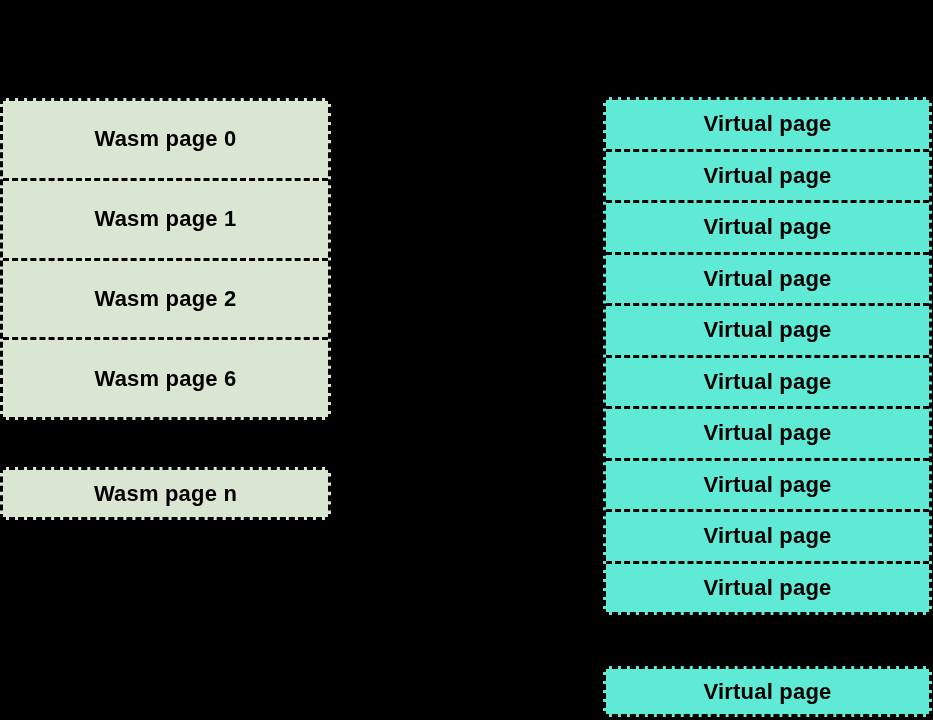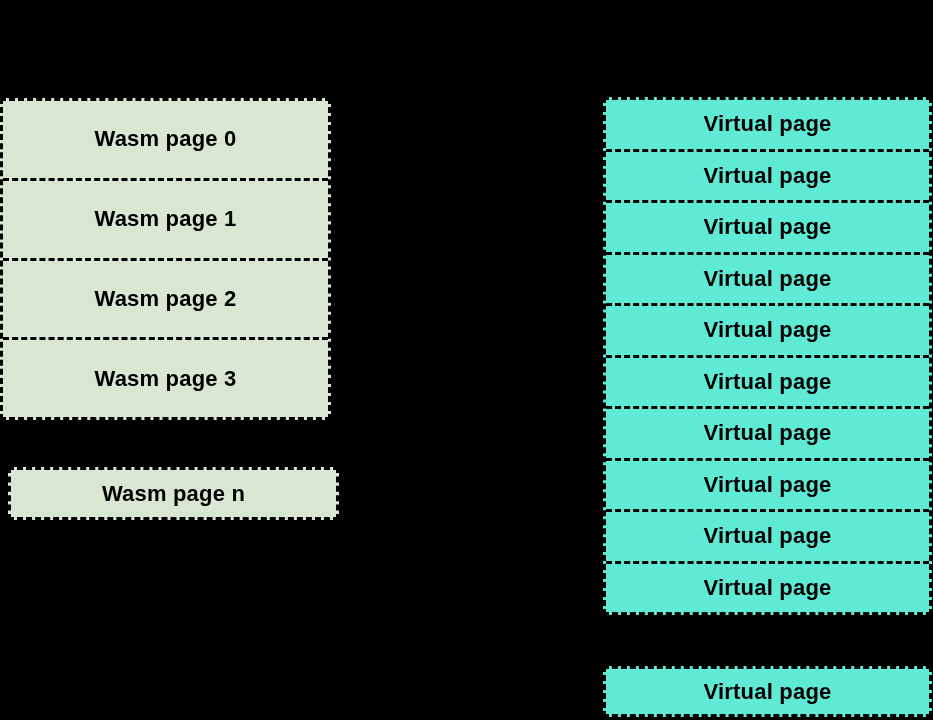--- a/index.html
+++ b/index.html
@@ -19,21 +19,21 @@
     position: absolute;
     box-sizing: border-box;
     border: 3px dashed #000000;
     display: flex;
     flex-direction: column;
   }
   .green-block { background: #d9e7d2; }
   .gray-block  { background: #5eead4; }
 
   .wasm-main    { left: 0px;   top: 98px;  width: 331px; height: 322px; }
-  .wasm-single  { left: 8px;   top: 467px; width: 331px; height: 53px;  }
+  .wasm-single  { left: 0px;   top: 467px; width: 331px; height: 53px;  }
   .virt-main    { left: 603px; top: 97px;  width: 329px; height: 518px; }
   .virt-single  { left: 603px; top: 666px; width: 329px; height: 51px;  }
 
   .row {
     flex: 1 1 0;
     display: flex;
     align-items: center;
     justify-content: center;
     font-weight: bold;
     font-size: 22px;
@@ -48,21 +48,21 @@
 </style>
 </head>
 <body>
 
 <div class="canvas">
 
   <section class="block green-block wasm-main">
     <div class="row">Wasm page 0</div>
     <div class="row">Wasm page 1</div>
     <div class="row">Wasm page 2</div>
-    <div class="row">Wasm page 3</div>
+    <div class="row">Wasm page 6</div>
   </section>
 
   <section class="block green-block wasm-single">
     <div class="row">Wasm page n</div>
   </section>
 
   <section class="block gray-block virt-main">
     <div class="row">Virtual page</div>
     <div class="row">Virtual page</div>
     <div class="row">Virtual page</div>

